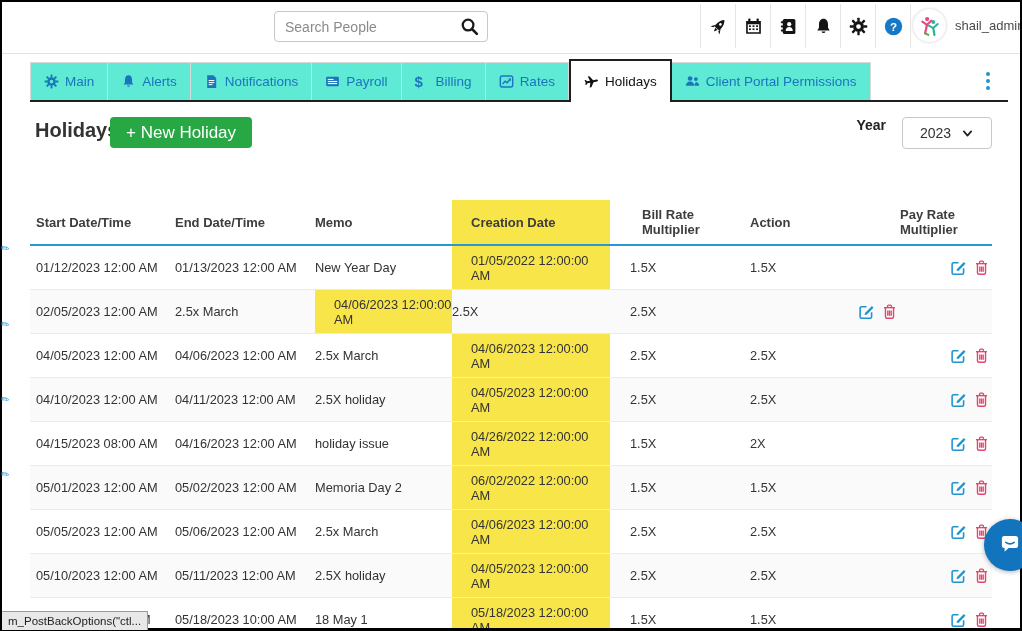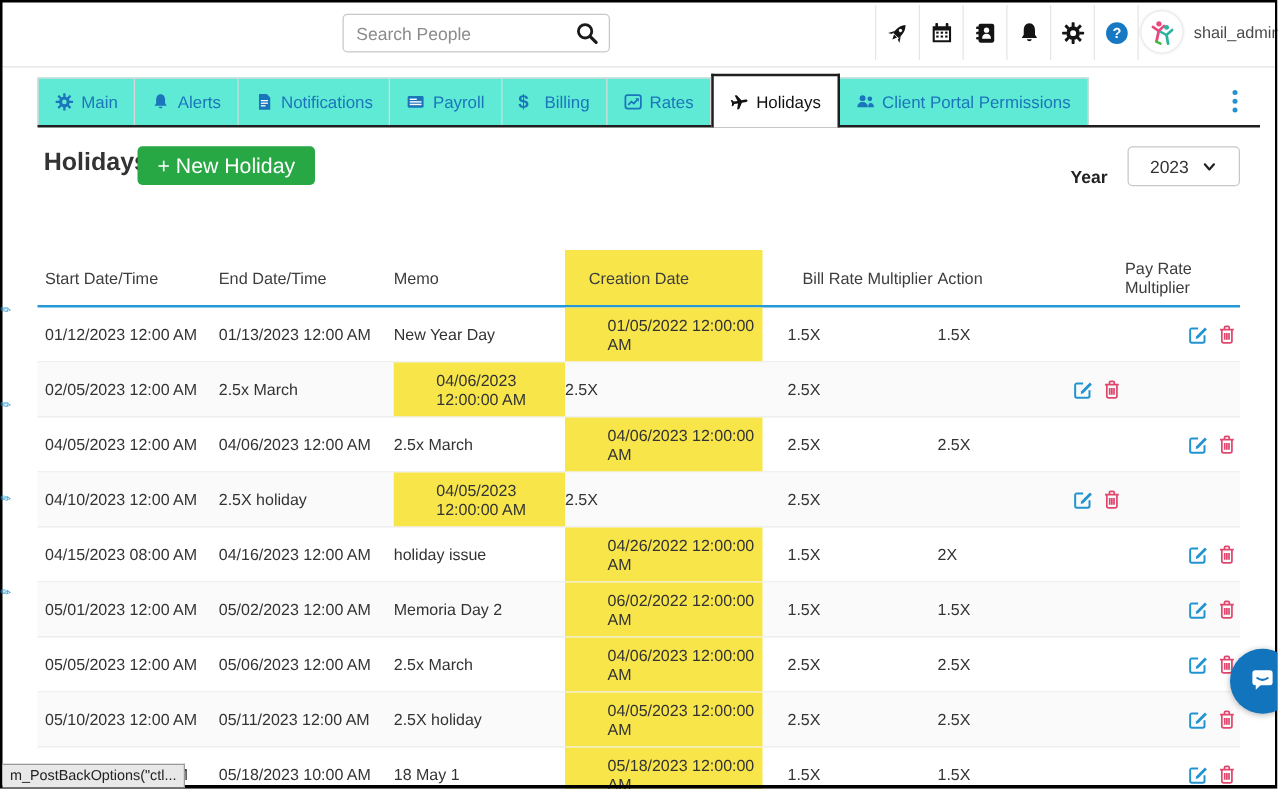--- a/index.html
+++ b/index.html
@@ -42,41 +42,41 @@
   .tab.active{background:#fff;border:2px solid #1f1f1f;border-bottom:none;height:41px;margin-bottom:0;
     color:#111;z-index:2;position:relative;}
   .dollar-glyph{font-weight:bold;font-size:15px;line-height:1;}
   .overflow-menu{position:absolute;right:26px;top:70px;width:16px;height:22px;color:#2193d1;cursor:pointer;z-index:3;}
   .overflow-menu svg{width:16px;height:22px;}
 
   
   .page-title{position:absolute;left:35px;top:119px;font-size:20px;font-weight:bold;color:#333;margin:0;}
   .new-holiday-btn{position:absolute;left:110px;top:117px;height:31px;padding:0 16px;background:#28a745;
     border:none;border-radius:4px;color:#fff;font-size:17px;cursor:pointer;font-family:inherit;}
-  .year-controls{position:absolute;top:117px;right:30px;display:flex;align-items:flex-end;gap:16px;}
+  .year-controls{position:absolute;top:117px;right:30px;display:flex;align-items:flex-start;gap:16px;}
   .year-label{font-size:14px;font-weight:bold;color:#222;}
   .year-select{width:88px;height:30px;border:1px solid #c8c8c8;border-radius:4px;display:flex;align-items:center;
     justify-content:center;gap:10px;font-size:14px;color:#333;cursor:pointer;background:#fff;}
   .year-select .svg-icon, .year-select svg{width:13px;height:13px;color:#222;}
 
   
   .holiday-table{position:absolute;top:200px;left:30px;width:962px;}
   .grid-cols{display:grid;grid-template-columns:145px 140px 137px 158px 140px 150px 92px;}
   .thead{height:44px;align-items:stretch;border-bottom:2px solid #2499d6;}
-  .th{font-size:13px;font-weight:normal;color:#3d3d3d;display:flex;align-items:center;cursor:pointer;}
+  .th{font-size:13px;font-weight:bold;color:#3d3d3d;display:flex;align-items:center;cursor:pointer;}
   .th:nth-child(1){padding-left:6px;}
   .th:nth-child(5){padding-left:32px;}
   .th:nth-child(7){justify-content:flex-end;padding-right:2px;}
   .th.hl{background:#f7e54a;padding-left:19px;}
   .trow{height:43px;align-items:stretch;border-bottom:1px solid #ebebeb;}
   .trow:nth-child(even){background:#fafafa;}
   .td{font-size:12.8px;color:#333;display:flex;align-items:center;}
   .td:nth-child(1){padding-left:6px;}
   .td:nth-child(5){padding-left:20px;}
-  .td.hl{background:#f7e54a;padding-left:34px;}
+  .td.hl{background:#f7e54a;padding-left:19px;}
   .td.actions{justify-content:flex-end;gap:6px;padding-right:2px;}
   .icon-btn{width:17px;height:17px;cursor:pointer;background:none;border:none;padding:0;}
   .icon-btn svg{width:17px;height:17px;display:block;}
   .edit-btn{color:#2193d1;}
   .trash-btn{color:#e0476e;}
 
   
   .status-tip{position:absolute;left:2px;top:611px;height:19px;line-height:19px;background:#e8e8e8;
     border:1px solid #9a9a9a;border-left:none;border-bottom:none;padding:0 6px;font-size:11.5px;color:#222;
     z-index:65;box-sizing:border-box;white-space:nowrap;}
@@ -373,20 +373,21 @@
               <path d="M4.2 4.6 V13 a1.4 1.4 0 0 0 1.4 1.4 h4.8 a1.4 1.4 0 0 0 1.4 -1.4 V4.6"></path>
               <path d="M6.4 7 V12"></path>
               <path d="M8 7 V12"></path>
               <path d="M9.6 7 V12"></path>
             </svg>
           </button>
      </div>
       </div>
       <div class="trow grid-cols">
         <div class="td ">04/10/2023 12:00 AM</div>
+        <div class="td ">04/11/2023 12:00 AM</div>
         <div class="td ">2.5X holiday</div>
         <div class="td hl">04/05/2023 12:00:00 AM</div>
         <div class="td ">2.5X</div>
         <div class="td ">2.5X</div>
         <div class="td actions">
        <button class="icon-btn edit-btn">
             <svg viewBox="0 0 16 16">
               <path d="M12.8 8.7 V13 a1.3 1.3 0 0 1 -1.3 1.3 H3.3 A1.3 1.3 0 0 1 2 13 V4.8 A1.3 1.3 0 0 1 3.3 3.5 H8" fill="none" stroke="currentColor" stroke-width="1.5"></path>
               <path d="M6.6 9.5 L13.1 2.9 L14.6 4.4 L8.1 11 L6.2 11.4 Z" fill="currentColor"></path>
             </svg>

